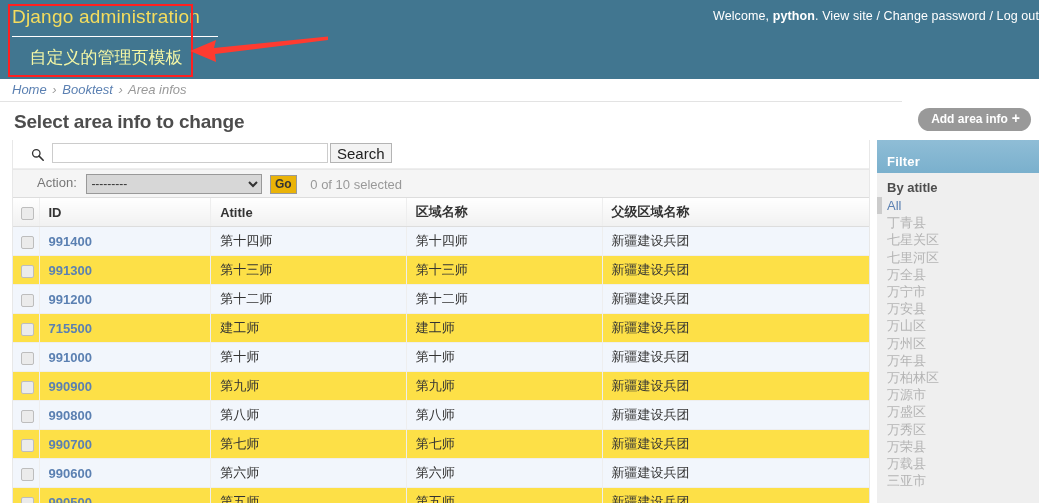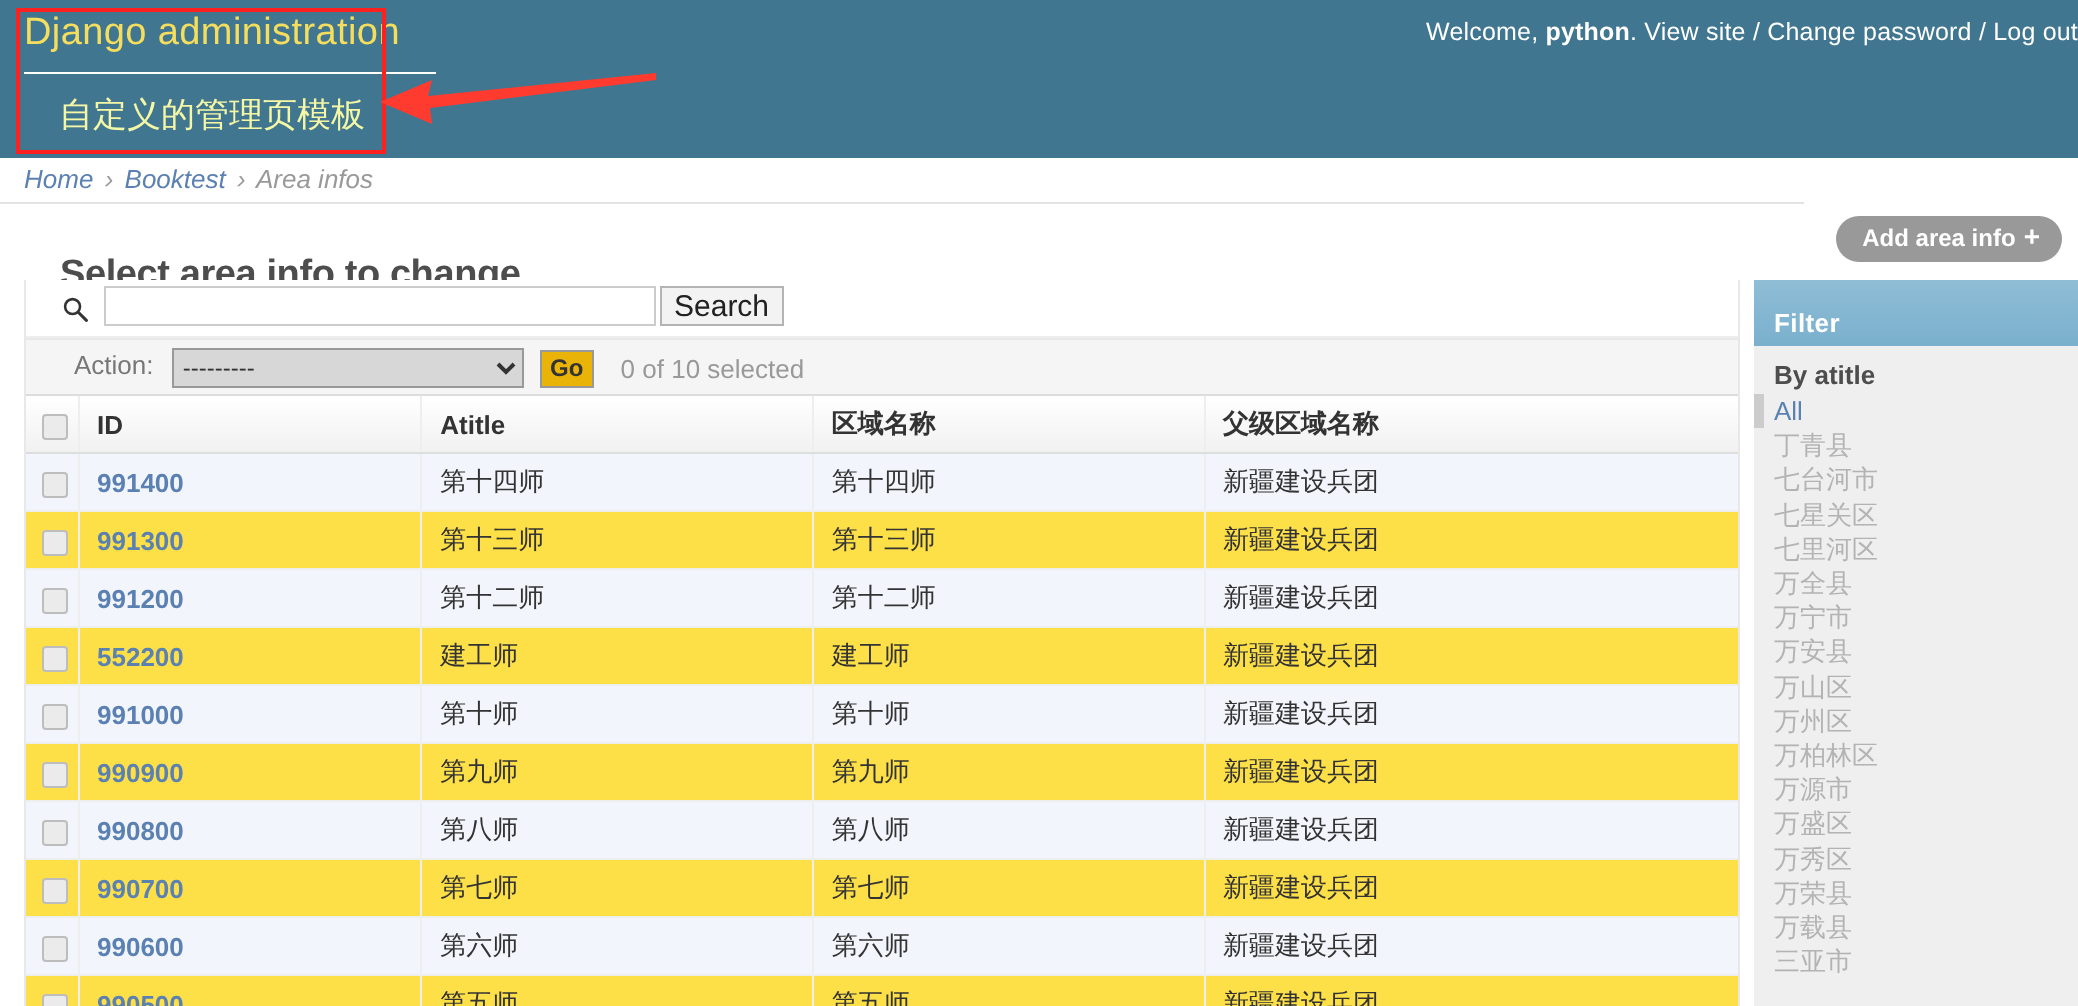--- a/index.html
+++ b/index.html
@@ -109,21 +109,21 @@
     font-weight: bold;
     border-radius: 14px;
     padding: 4px 11px 5px 13px;
     line-height: 13px;
     text-decoration: none;
     white-space: nowrap;
   }
   .addlink .plus { font-weight: bold; padding-left: 4px; font-size: 14px;}
 
   h1#page-title {
-    margin: 16px;
+    margin: 0;
     position: absolute;
     left: 14px; top: 8px;
     font-size: 19px;
     font-weight: bold;
     color: #4d4d4d;
     letter-spacing: -0.2px;
   }
 
   
   #changelist {
@@ -422,21 +422,21 @@
           </tr>
           <tr class="row1">
             <td class="action-checkbox"><input type="checkbox" class="cbx" style=""></td>
             <td><a href="#">991200</a></td>
             <td>第十二师</td>
             <td>第十二师</td>
             <td>新疆建设兵团</td>
           </tr>
           <tr class="row2">
             <td class="action-checkbox"><input type="checkbox" class="cbx" style=""></td>
-            <td><a href="#">552200</a></td>
+            <td><a href="#">715500</a></td>
             <td>建工师</td>
             <td>建工师</td>
             <td>新疆建设兵团</td>
           </tr>
           <tr class="row1">
             <td class="action-checkbox"><input type="checkbox" class="cbx" style=""></td>
             <td><a href="#">991000</a></td>
             <td>第十师</td>
             <td>第十师</td>
             <td>新疆建设兵团</td>
@@ -480,28 +480,28 @@
     </table>
 
   </div>
 
   <div id="changelist-filter">
     <div id="filter-header">Filter</div>
     <div id="filter-title">By atitle</div>
     <ul id="filter-list">
         <li class="selected"><a href="#">All</a></li>
         <li><a href="#">丁青县</a></li>
-        <li><a href="#">七台河市</a></li>
         <li><a href="#">七星关区</a></li>
         <li><a href="#">七里河区</a></li>
         <li><a href="#">万全县</a></li>
         <li><a href="#">万宁市</a></li>
         <li><a href="#">万安县</a></li>
         <li><a href="#">万山区</a></li>
         <li><a href="#">万州区</a></li>
+        <li><a href="#">万年县</a></li>
         <li><a href="#">万柏林区</a></li>
         <li><a href="#">万源市</a></li>
         <li><a href="#">万盛区</a></li>
         <li><a href="#">万秀区</a></li>
         <li><a href="#">万荣县</a></li>
         <li><a href="#">万载县</a></li>
         <li><a href="#">三亚市</a></li>
       </ul>
   </div>
 </div>

